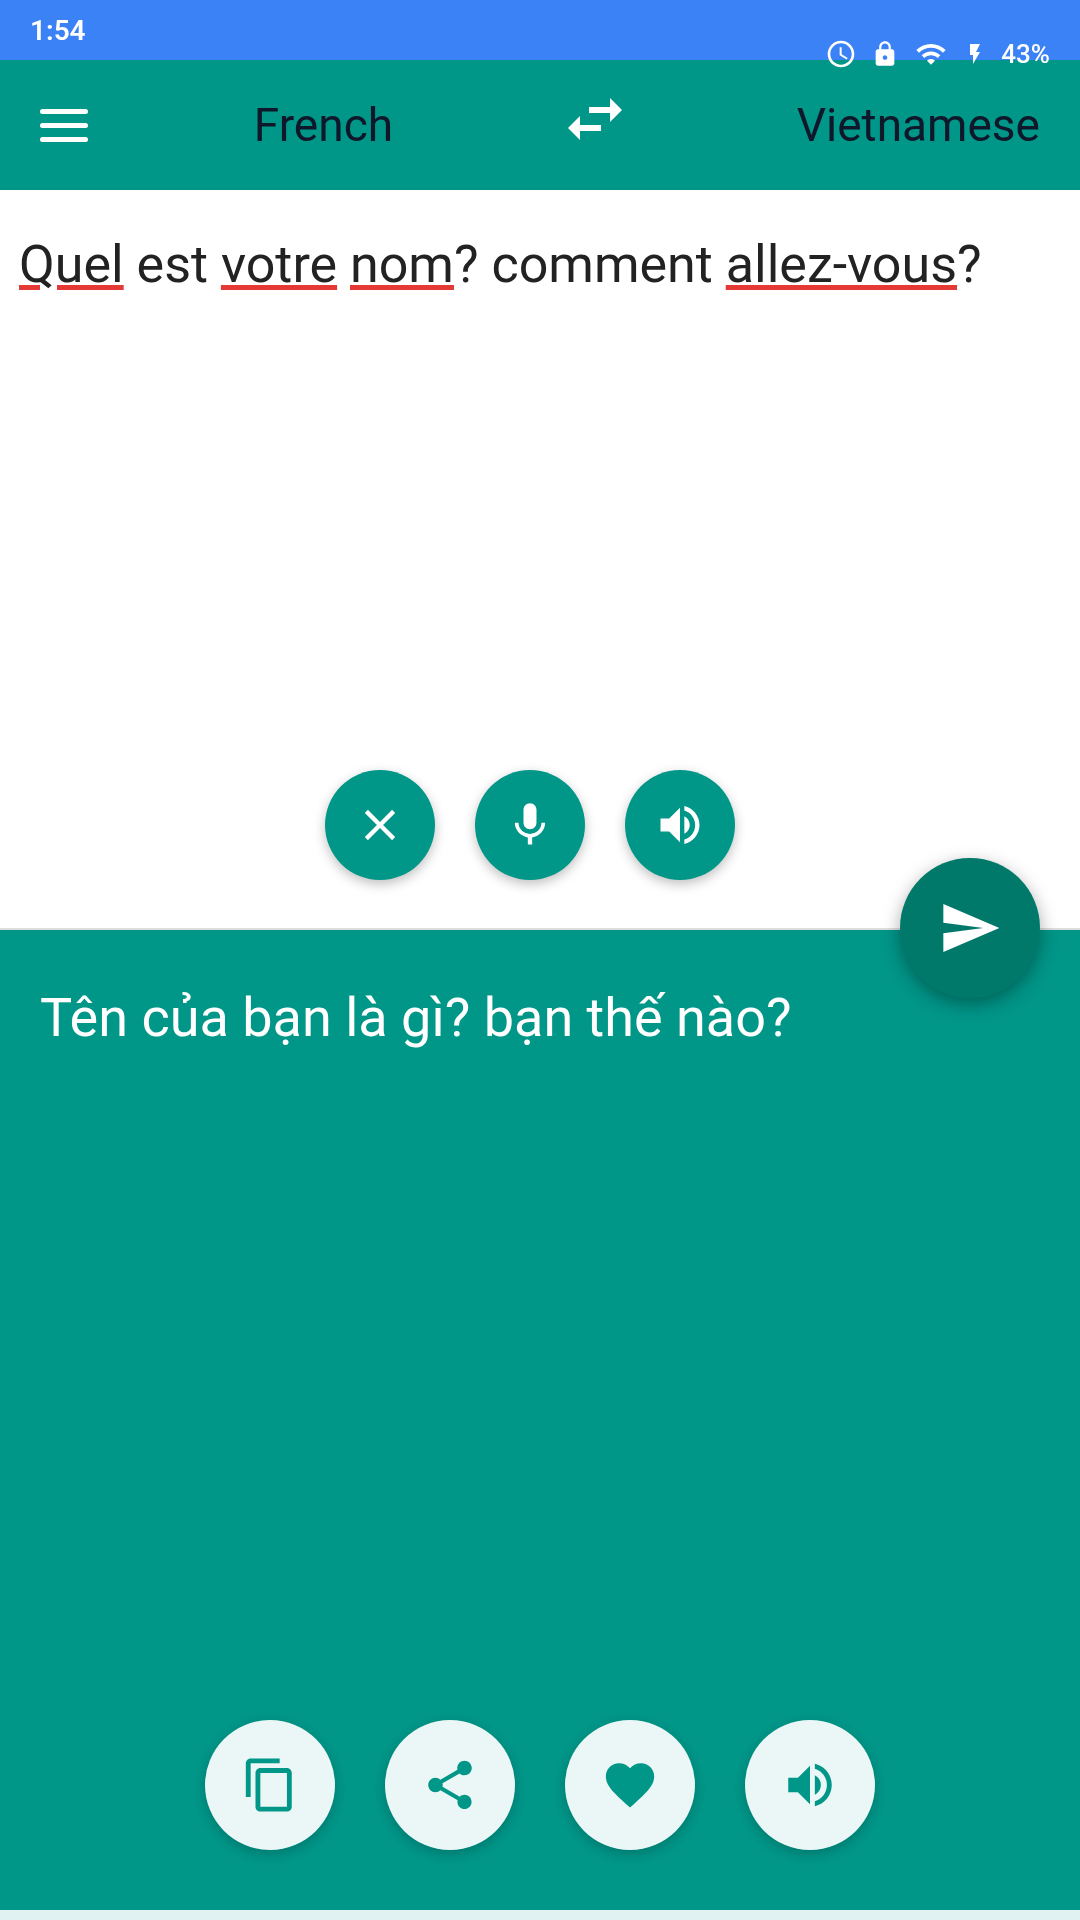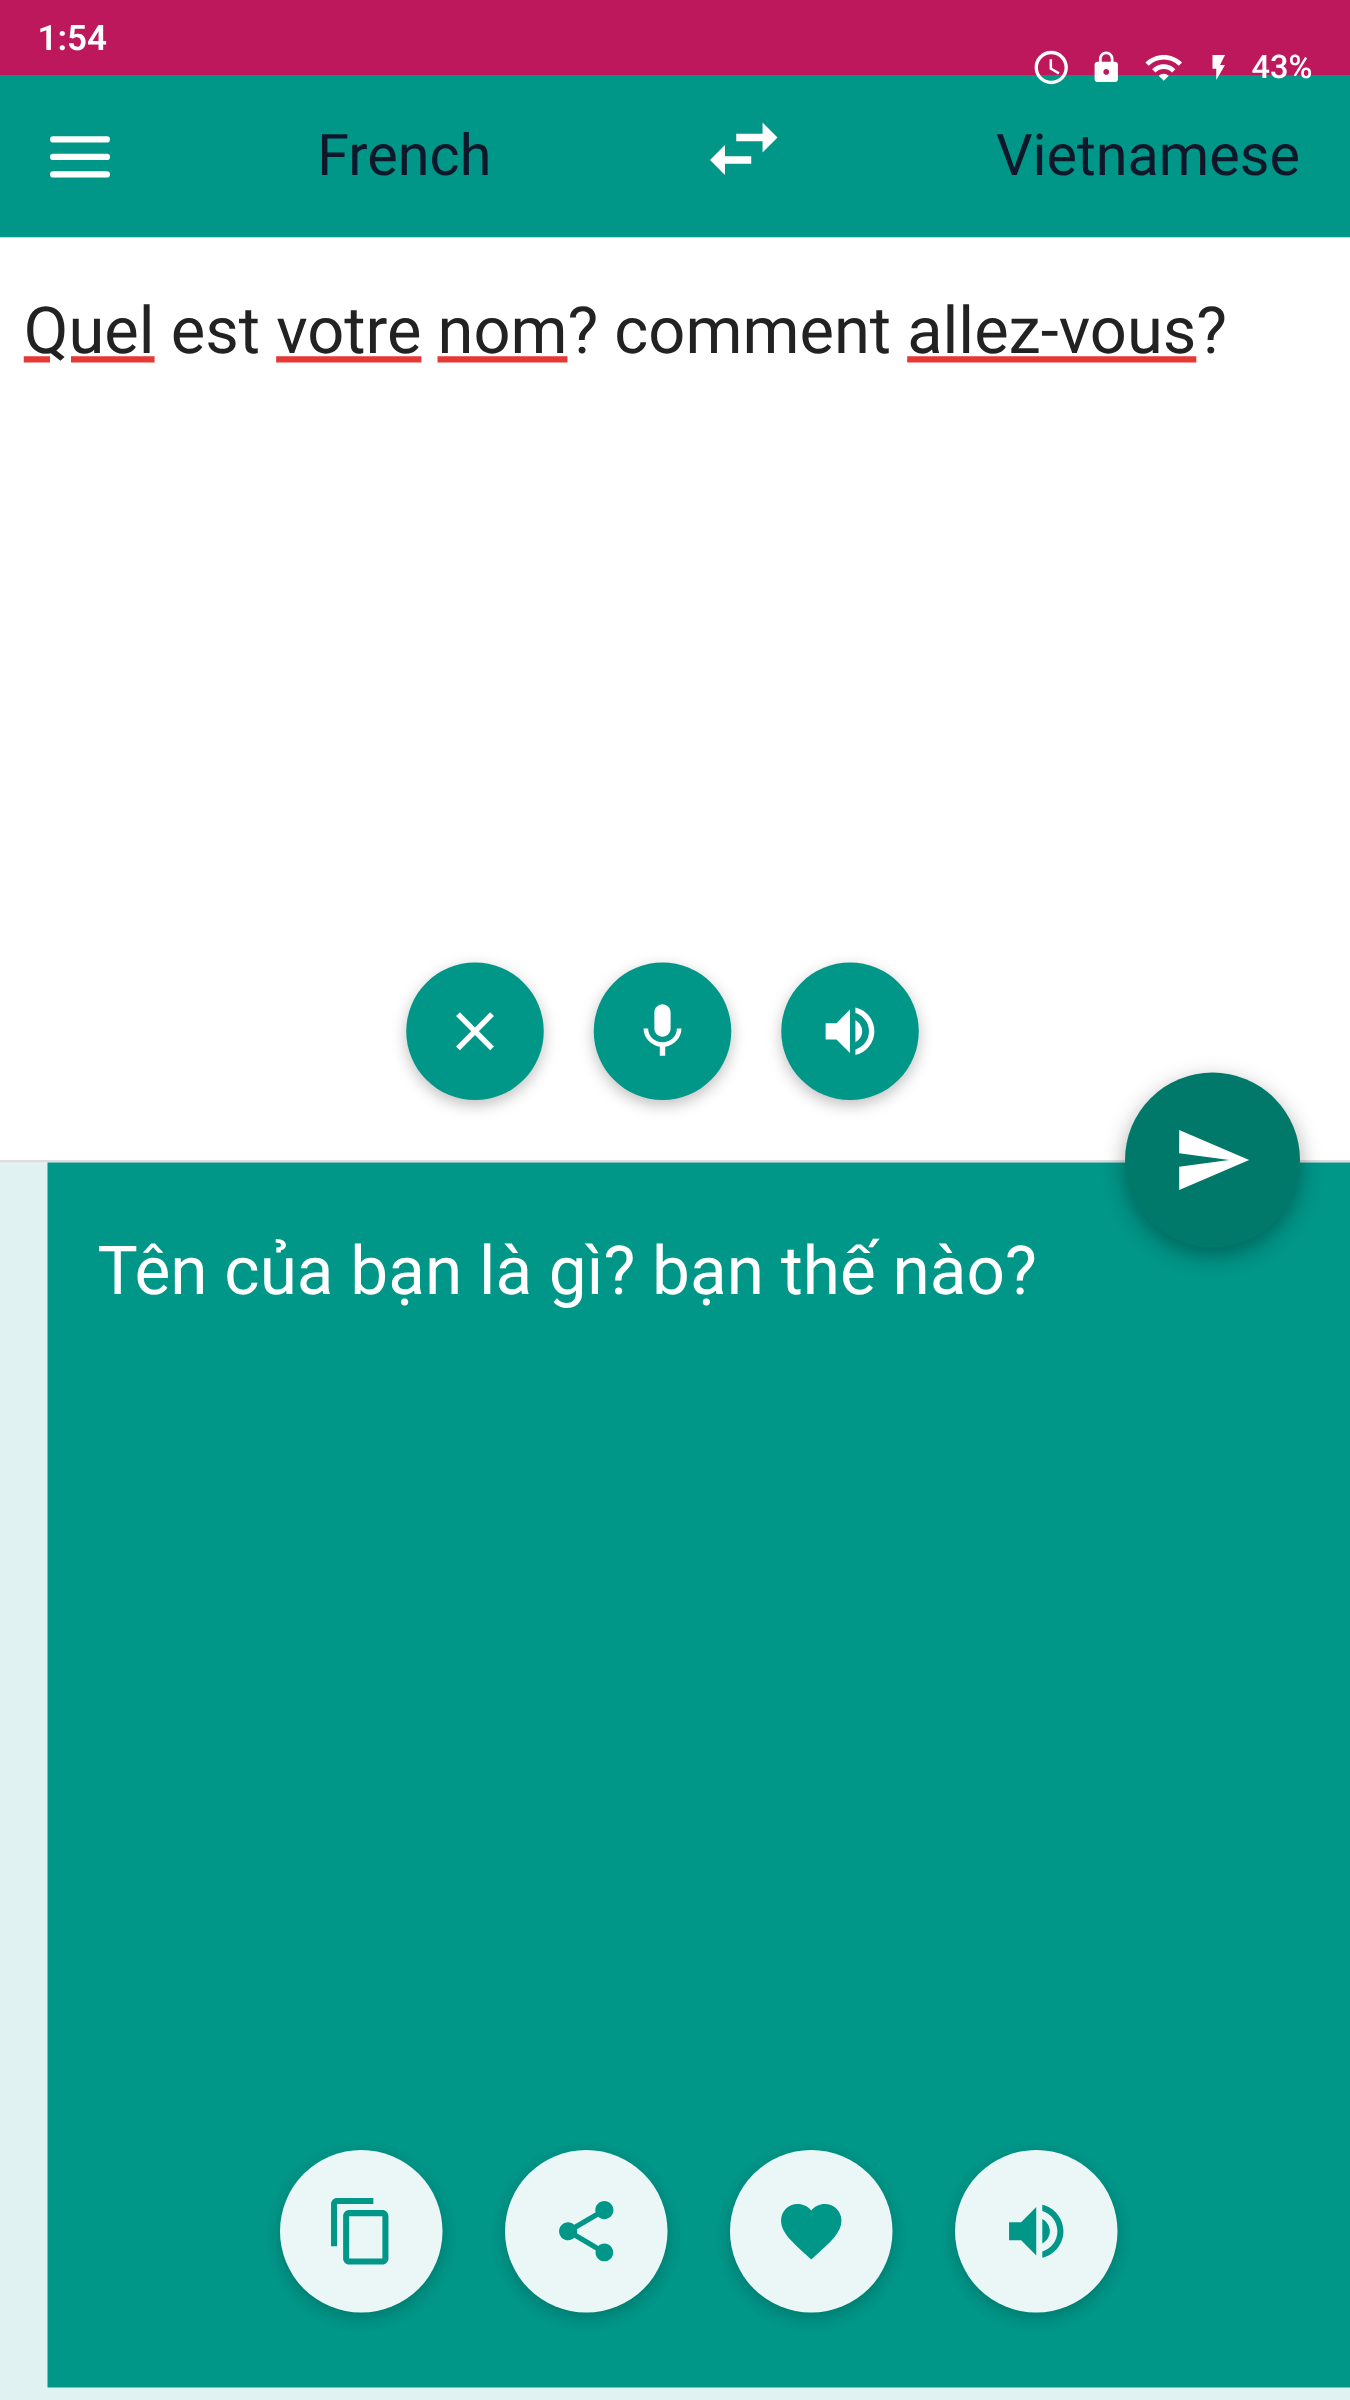--- a/index.html
+++ b/index.html
@@ -10,21 +10,21 @@
       font-family: 'Roboto', Arial, sans-serif;
       background: #e0f2f1;
       overflow: hidden;
       position: relative;
     }
 
     
     .status-bar {
       width: 100%;
       height: 60px;
-      background: #be185d;
+      background: #3b82f6;
       display: flex;
       align-items: center;
       justify-content: space-between;
       padding: 4px 30px;
       color: #fff;
       font-size: 28px;
       font-weight: 500;
       position: relative;
       z-index: 10;
     }
@@ -118,21 +118,20 @@
       z-index: 5;
     }
     .fab-send svg { fill: white; width: 64px; height: 64px; }
 
     
     .output-area {
       background: #009688;
       padding: 50px 40px 160px 40px;
       min-height: 980px;
       position: relative;
-      margin-left: 38px;
     }
     .output-text {
       font-size: 54px;
       color: #fff;
       line-height: 1.4;
     }
 
     
     .output-buttons {
       position: absolute;

